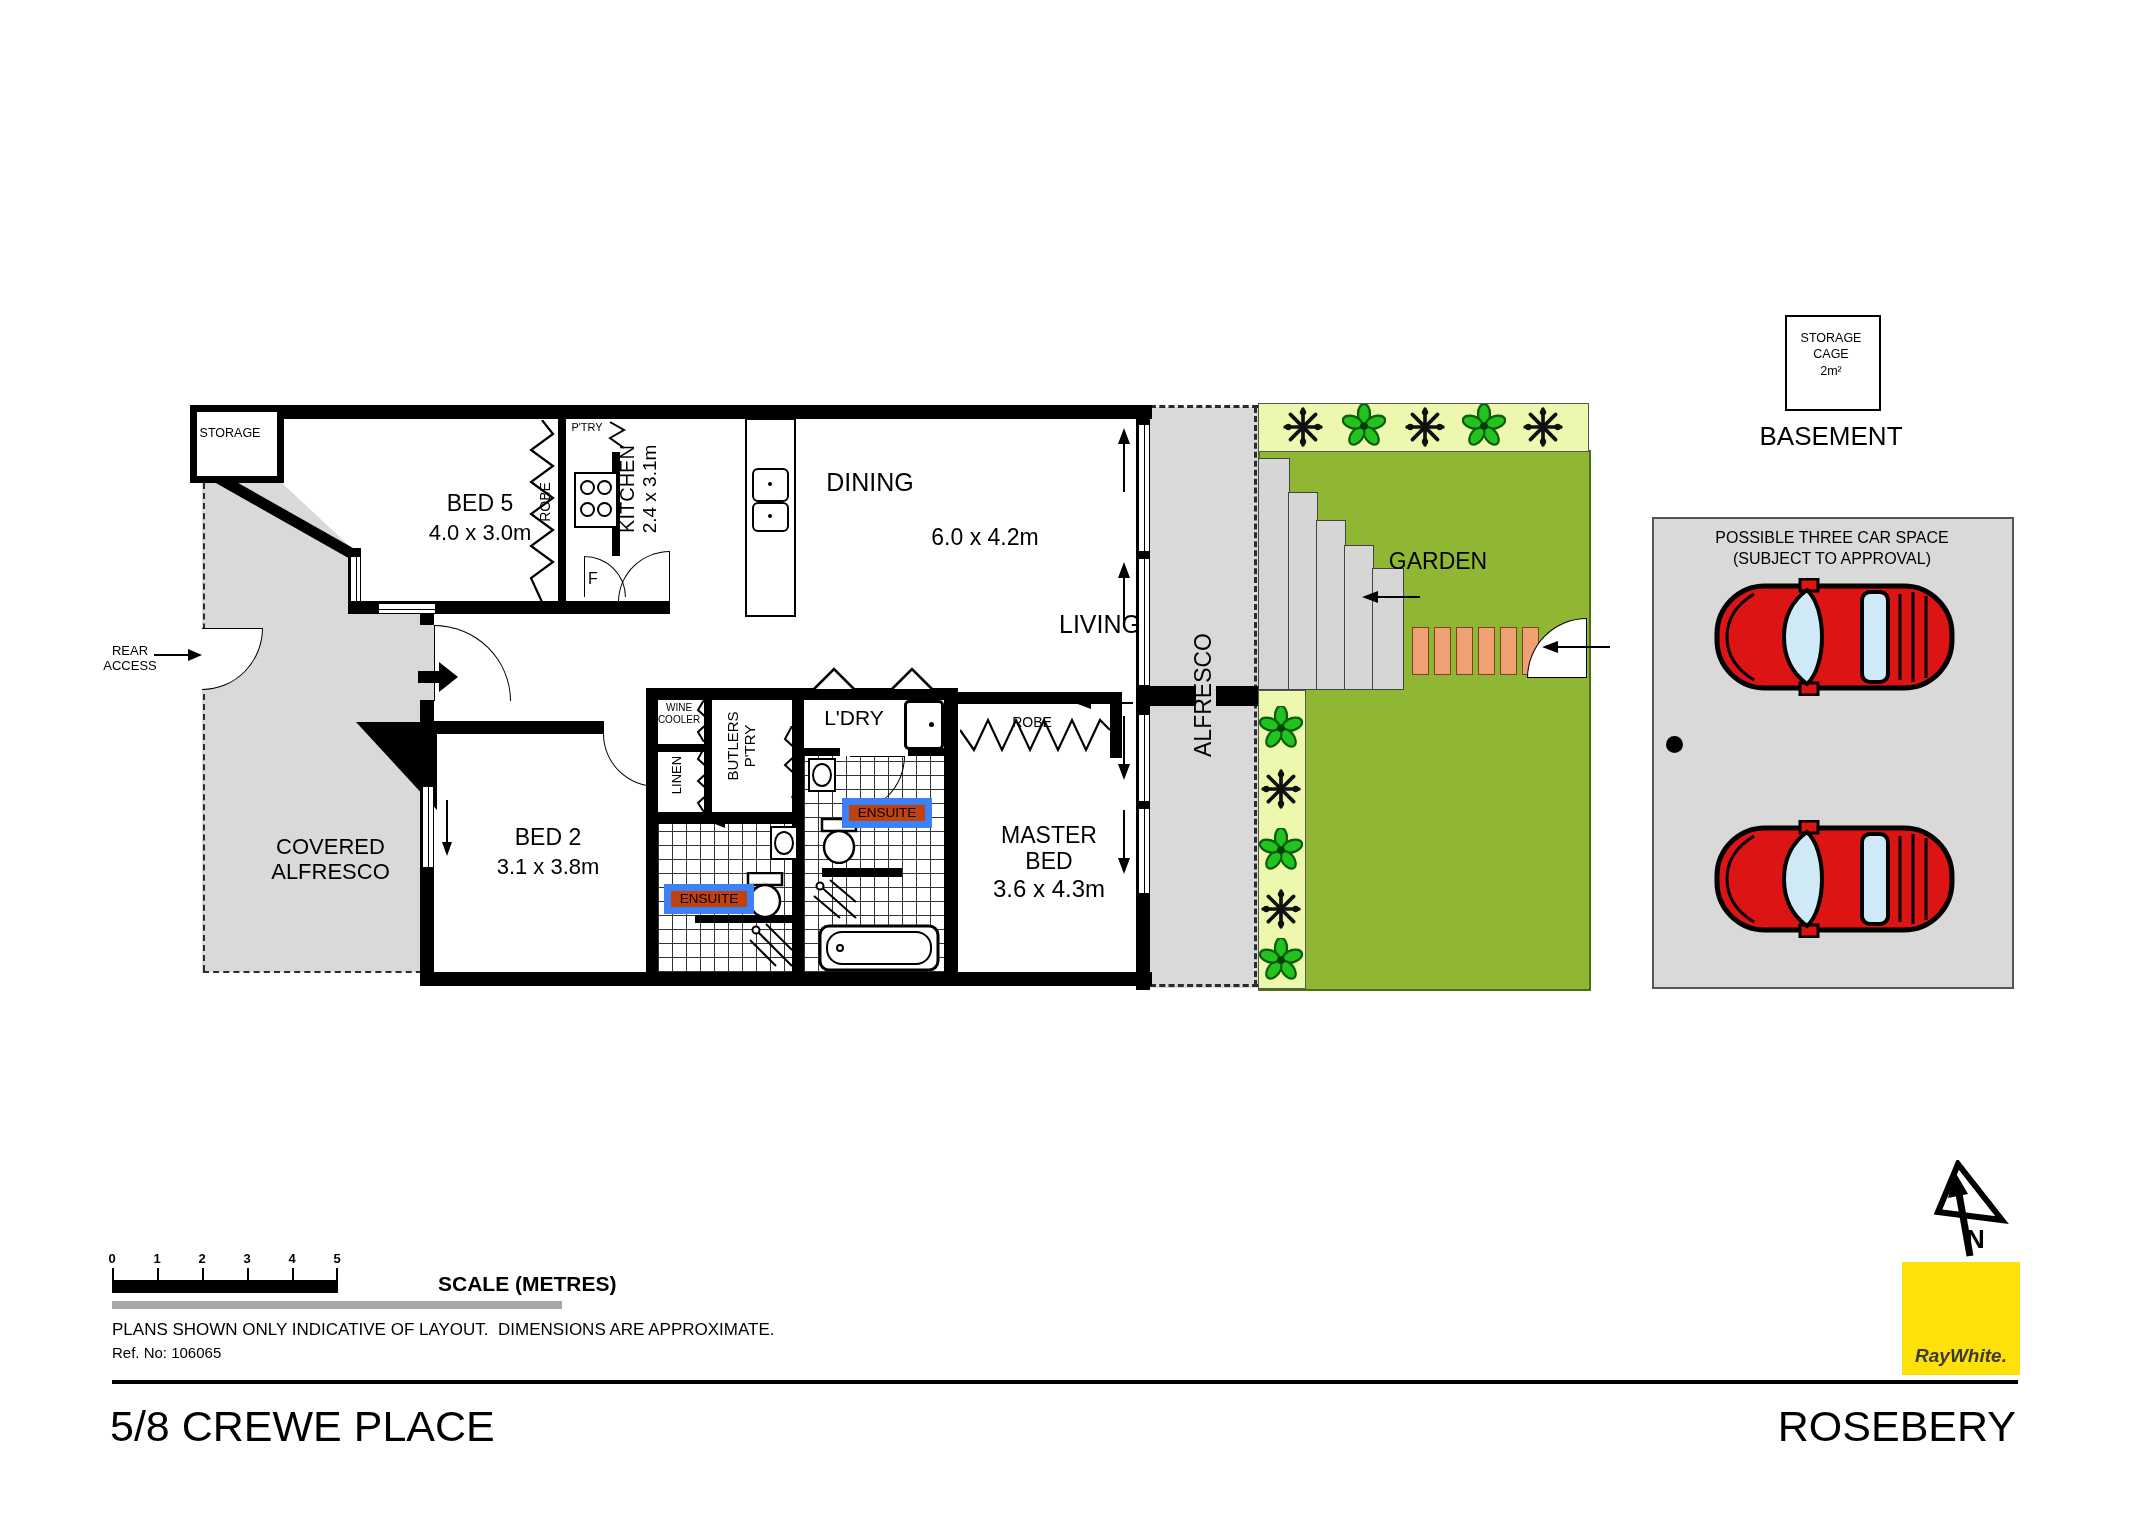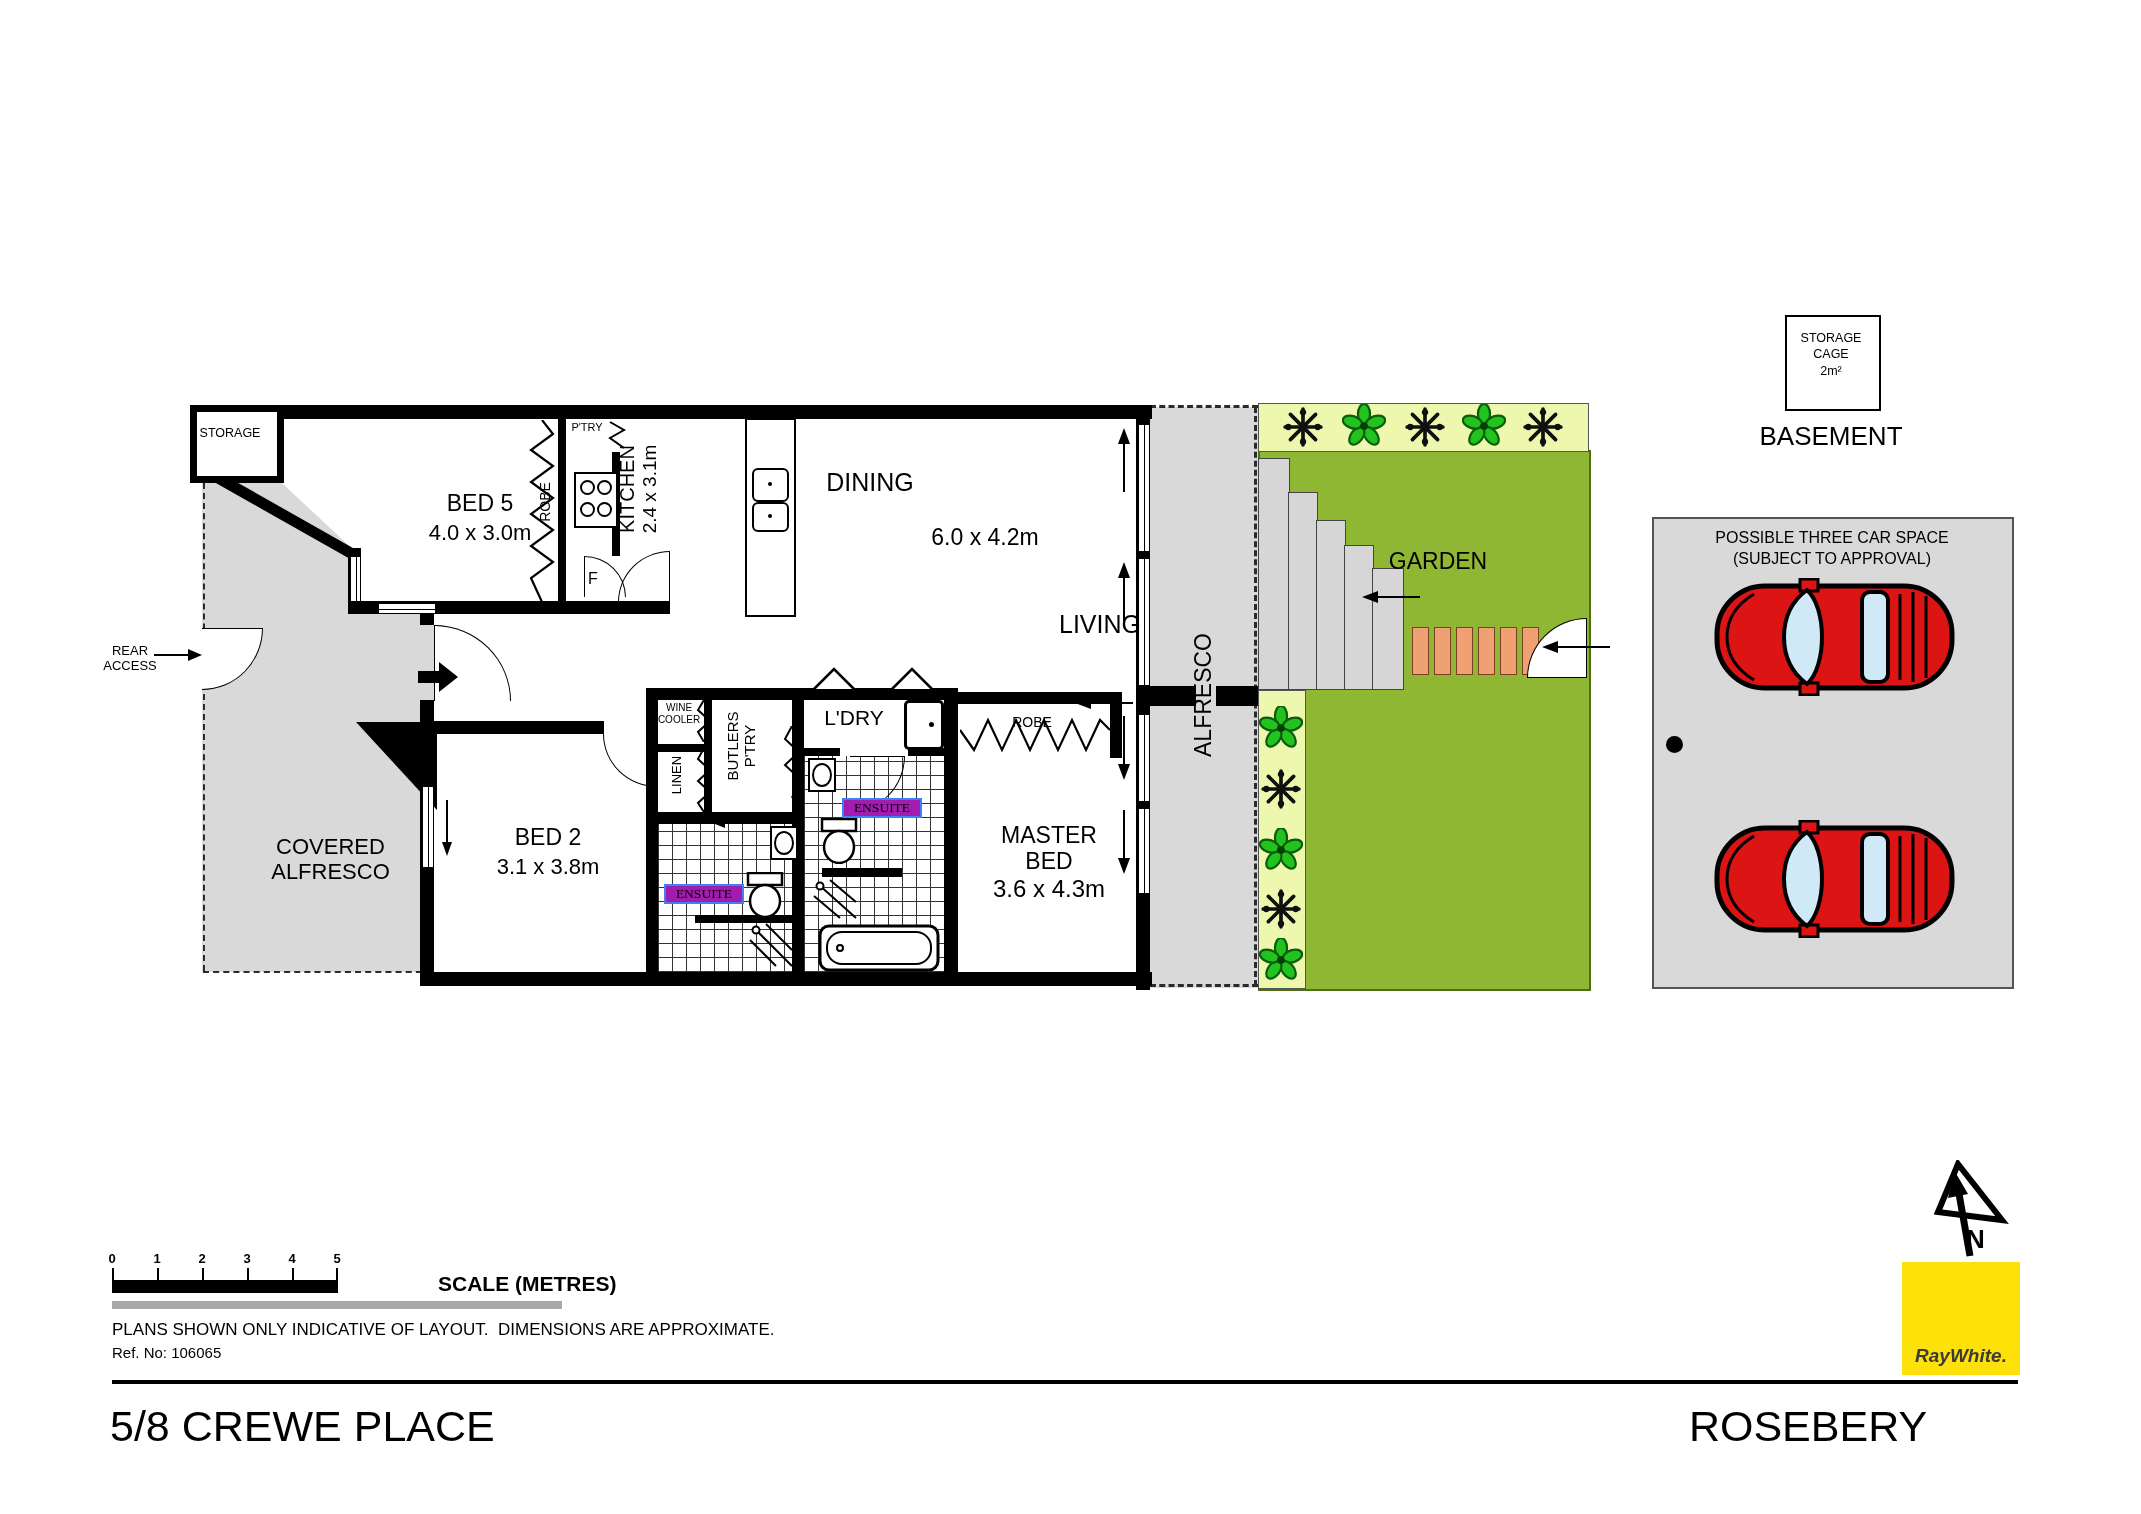--- a/index.html
+++ b/index.html
@@ -12,21 +12,21 @@
   .vlbl{position:absolute;transform:rotate(-90deg);transform-origin:0 0;white-space:nowrap;}
   .grey{position:absolute;background:#d9d9d9;}
   .winv{position:absolute;background:#fff;border:1px solid #000;}
   .winv::after{content:"";position:absolute;left:50%;top:0;bottom:0;width:1px;background:#000;}
   .winh{position:absolute;background:#fff;border:1px solid #000;}
   .winh::after{content:"";position:absolute;top:50%;left:0;right:0;height:1px;background:#000;}
   .tiles{position:absolute;background-color:#fff;
     background-image:repeating-linear-gradient(0deg,#333 0 1px,transparent 1px 14px),
                      repeating-linear-gradient(90deg,#333 0 1px,transparent 1px 14px);}
   .arc{position:absolute;background:#fff;border:1.6px solid #000;}
-  .chip{position:absolute;background:#a21caf;border:2px solid #3b82f6;text-align:center;font-family:Liberation Serif, serif;}
+  .chip{position:absolute;background:#c2410c;border:7px solid #3b82f6;text-align:center;}
   .step{position:absolute;background:#d6d6d6;border:1px solid #444;}
   .paver{position:absolute;width:15px;height:46px;border:1.5px solid #7a4020;}
   .dash-v{position:absolute;width:0;border-left:3px dashed #2b2b2b;}
   .dash-h{position:absolute;height:0;border-top:3px dashed #2b2b2b;}
   .circ{border:2px solid #000;border-radius:50%;position:absolute;background:#fff;}
   svg{display:block;}
 </style>
 </head>
 <body>
 
@@ -416,13 +416,13 @@
   <line x1="60" y1="96" x2="48" y2="28" stroke="#000" stroke-width="7"></line>
   <polygon points="44,10 38,38 58,34" fill="#000"></polygon>
   <text x="56" y="88" font-family="Liberation Sans, sans-serif" font-size="26" font-weight="bold">N</text>
 </svg>
 <div class="abs" style="left:1902px;top:1262px;width:118px;height:113px;background:#ffe10a">
   <div class="lbl" style="left:0;right:0;bottom:8px;text-align:center;font-size:19px;font-weight:bold;font-style:italic;color:#3a3a3a;position:absolute">RayWhite.</div>
 </div>
 
 <div class="w" style="left:112px;top:1380px;width:1906px;height:4px"></div>
 <div class="lbl" style="left:110px;top:1402px;font-size:43px">5/8 CREWE PLACE</div>
-<div class="lbl" style="left:1600px;top:1402px;width:416px;text-align:center;font-size:43px">ROSEBERY</div>
+<div class="lbl" style="left:1600px;top:1402px;width:416px;text-align:right;font-size:43px">ROSEBERY</div>
 
 </body></html>

